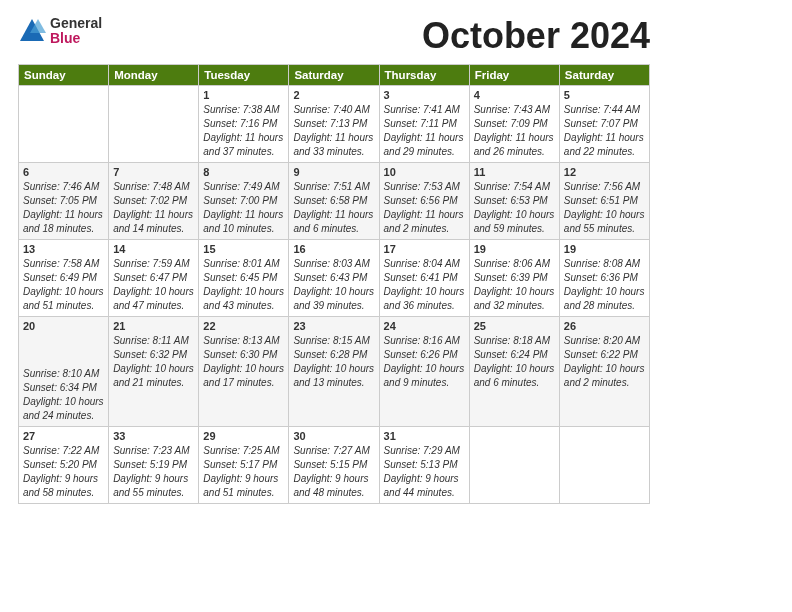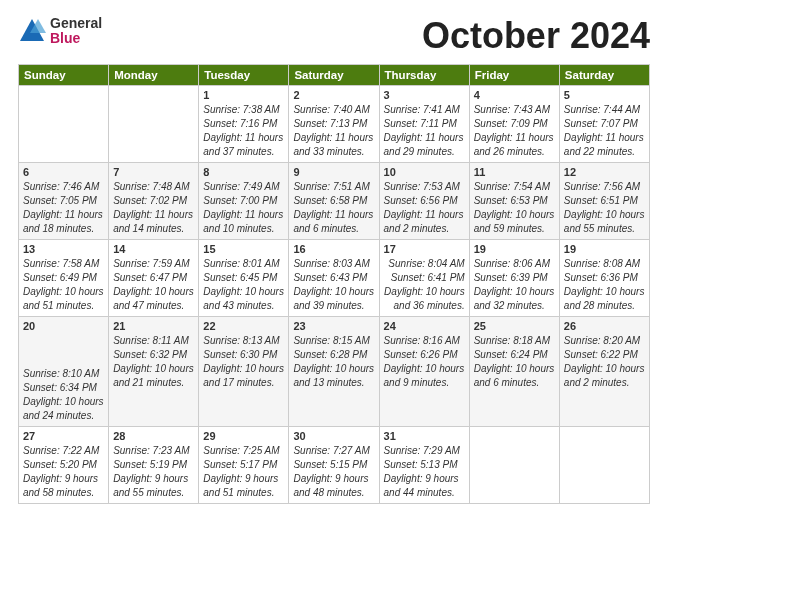--- a/index.html
+++ b/index.html
@@ -246,21 +246,21 @@
           </td>
           <td>
             <span class="day-num">16</span>
             <div class="day-detail" style="white-space: pre-line;">Sunrise: 8:03 AM
 Sunset: 6:43 PM
 Daylight: 10 hours
 and 39 minutes.</div>
           </td>
           <td>
             <span class="day-num">17</span>
-            <div class="day-detail" style="white-space: pre-line; text-align: right;">Sunrise: 8:04 AM
+            <div class="day-detail" style="white-space: pre-line;">Sunrise: 8:04 AM
 Sunset: 6:41 PM
 Daylight: 10 hours
 and 36 minutes.</div>
           </td>
           <td>
             <span class="day-num">19</span>
             <div class="day-detail" style="white-space: pre-line;">Sunrise: 8:06 AM
 Sunset: 6:39 PM
 Daylight: 10 hours
 and 32 minutes.</div>
@@ -326,21 +326,21 @@
         </tr>
         <tr>
           <td>
             <span class="day-num">27</span>
             <div class="day-detail" style="white-space: pre-line;">Sunrise: 7:22 AM
 Sunset: 5:20 PM
 Daylight: 9 hours
 and 58 minutes.</div>
           </td>
           <td>
-            <span class="day-num">28</span>
+            <span class="day-num">33</span>
             <div class="day-detail" style="white-space: pre-line;">Sunrise: 7:23 AM
 Sunset: 5:19 PM
 Daylight: 9 hours
 and 55 minutes.</div>
           </td>
           <td>
             <span class="day-num">29</span>
             <div class="day-detail" style="white-space: pre-line;">Sunrise: 7:25 AM
 Sunset: 5:17 PM
 Daylight: 9 hours

